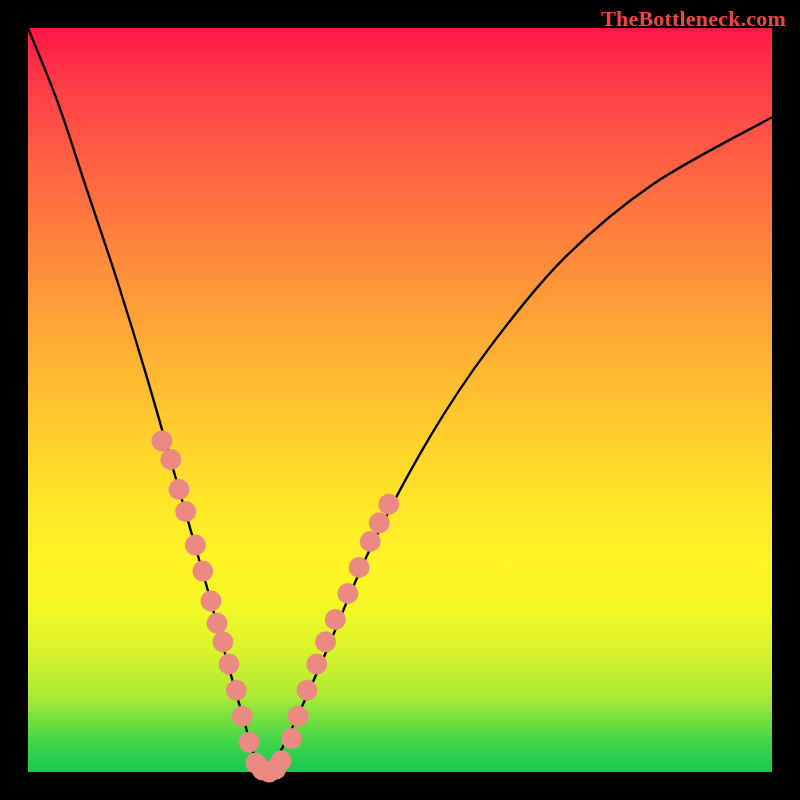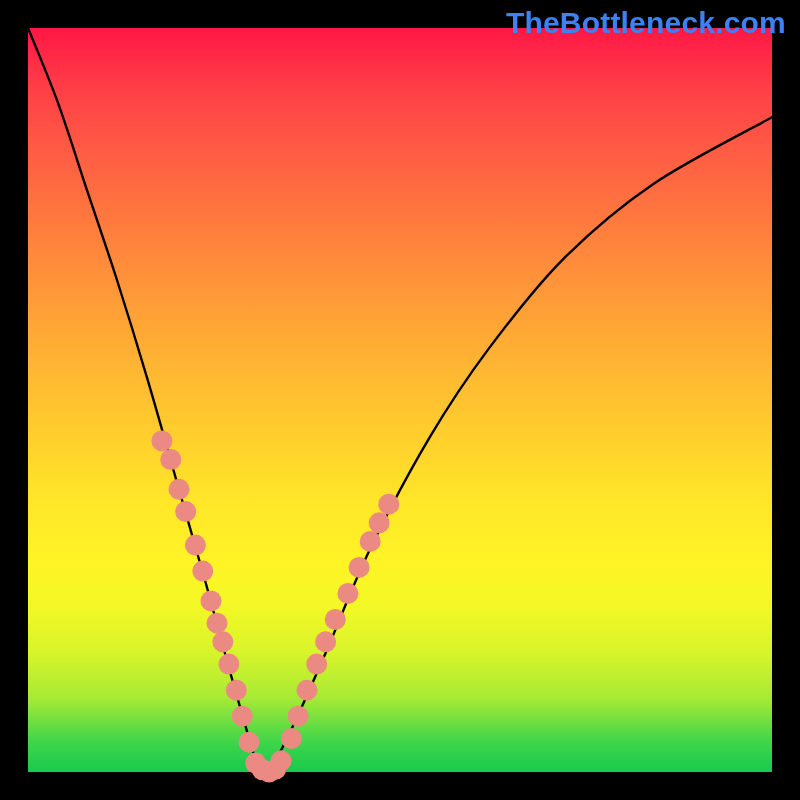--- a/index.html
+++ b/index.html
@@ -30,24 +30,24 @@
       #d7f42a 84%,
       #a8ea35 90%,
       #3fd54a 96%,
       #19c94e 100%
     );
   }
   .watermark {
     position: absolute;
     top: 6px;
     right: 14px;
-    font-family: Liberation Sans, sans-serif;
-    font-size: 30px;
+    font-family: Liberation Serif, serif;
+    font-size: 22px;
     font-weight: 600;
-    color: #3b82f6;
+    color: #ef4444;
     letter-spacing: 0.2px;
     user-select: none;
   }
   svg.plot {
     position: absolute;
     left: 0; top: 0;
     width: 800px;
     height: 800px;
     pointer-events: none;
   }

